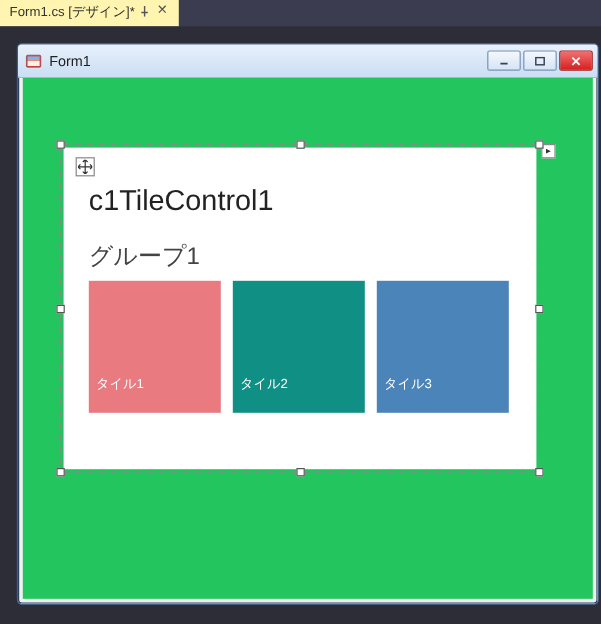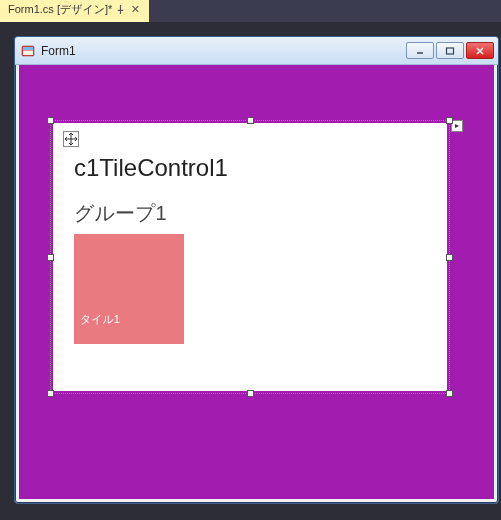--- a/index.html
+++ b/index.html
@@ -91,21 +91,21 @@
   }
   .winbtn svg { width: 10px; height: 8px; }
   .winbtn.close-btn {
     background: linear-gradient(#f07070, #d82020);
     border-color: #a02020;
   }
   .winbtn.close-btn svg line { stroke:#fff; }
   .form-client {
     position: absolute;
     left: 4px; right: 4px; top: 28px; bottom: 4px;
-    background: #a21caf;
+    background: #22c55e;
   }
   
   .tilecontrol {
     position: absolute;
     left: 34px; top: 58px;
     width: 394px; height: 268px;
     background: #ffffff;
     border: 1px dashed transparent;
   }
   
@@ -237,20 +237,26 @@
 
       <div class="form-client">
 
         <div class="tilecontrol">
           <div class="ctrl-title">c1TileControl1</div>
           <div class="group-label">グループ1</div>
           <div class="tiles">
             <div class="tile" style="background:#e97a7f">
               <span class="tile-label">タイル1</span>
             </div>
+            <div class="tile" style="background:#108f84">
+              <span class="tile-label">タイル2</span>
+            </div>
+            <div class="tile" style="background:#4a84b8">
+              <span class="tile-label">タイル3</span>
+            </div>
           </div>
         </div>
 
         <div class="movegrip">
           <svg viewBox="0 0 12 12">
               <path d="M6 0 L6 12 M0 6 L12 6 M6 0 L4 2 M6 0 L8 2 M6 12 L4 10 M6 12 L8 10 M0 6 L2 4 M0 6 L2 8 M12 6 L10 4 M12 6 L10 8" stroke="#333" stroke-width="1" fill="none"></path>
             </svg>
         </div>
 
         <div class="smarttag">

